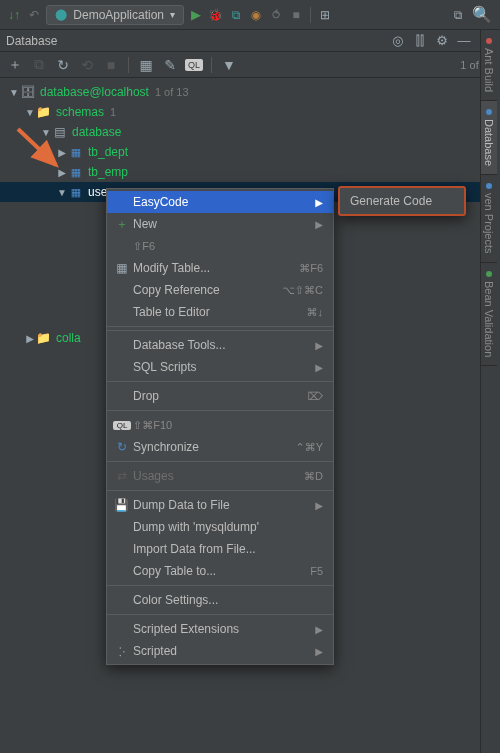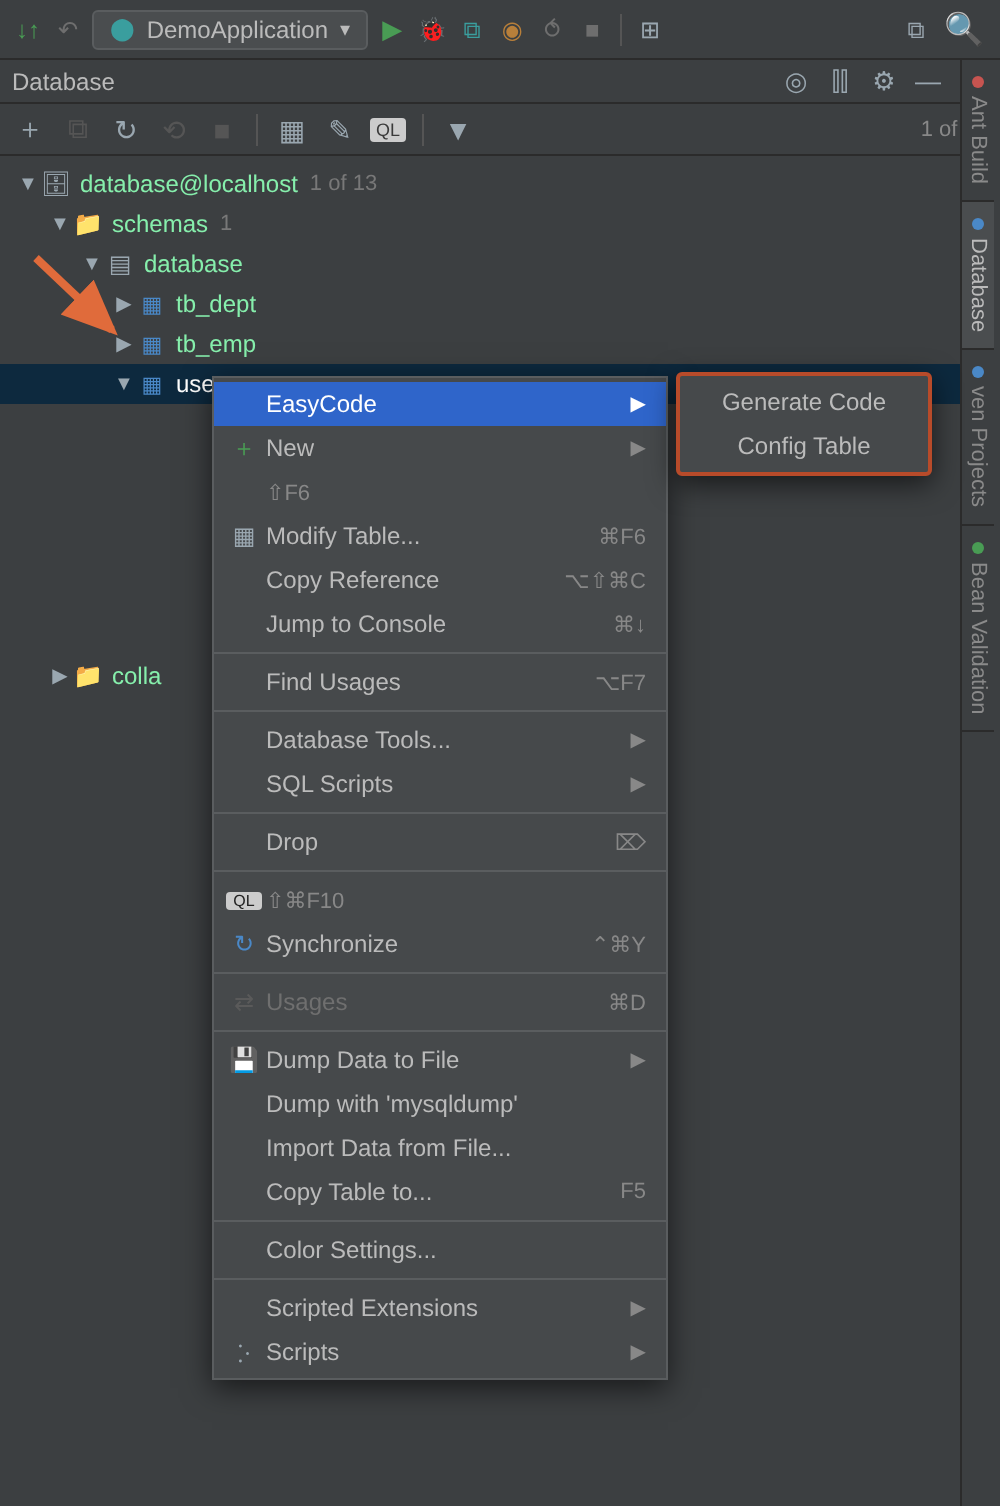--- a/index.html
+++ b/index.html
@@ -78,21 +78,21 @@
     height:20px;
     padding-left:4px;
     white-space:nowrap;
   }
   .row.selected { background:#0d293e; }
   .arrow { width:12px; display:inline-block; color:#9aa7b0; text-align:center; font-size:10px;}
   .nicon { width:16px; display:inline-flex; align-items:center; justify-content:center; margin-right:4px; }
   .folder { color:#5f9ea0; font-size:12px; }
   .dbicon { color:#9aa7b0; font-size:12px; }
   .tableicon { color:#4a88c7; font-size:11px; }
-  .label { color:#86efac; }
+  .label { color:#22c55e; }
   .label.sel { color:#ffffff; }
   .count { color:#787878; margin-left:6px; font-size:11px; }
   .ind { display:inline-block; }
 
   
   .right-stripe {
     position:absolute;
     right:0; top:30px;
     width:20px; height:723px;
     background:#3c3f41;
@@ -144,21 +144,21 @@
     position:absolute;
     left:338px; top:186px;
     width:128px;
     background:#46494b;
     border:2px solid #b84b2a;
     border-radius:3px;
     box-shadow:0 4px 14px rgba(0,0,0,0.6);
     z-index:6;
     padding:2px 0;
   }
-  .submenu .citem { height:22px; padding:0 10px;text-align:center; }
+  .submenu .citem { height:22px; padding:0 10px; }
 
   
   .annot-arrow {
     position:absolute;
     left:14px; top:125px;
     z-index:2;
   }
 
   .main-area { position:relative; width:480px; }
 </style>
@@ -302,29 +302,24 @@
     <span class="clabel">Modify Table...</span>
     <span class="cshort">⌘F6</span>
   </div>
   <div class="citem">
     <span class="cicon"></span>
     <span class="clabel">Copy Reference</span>
     <span class="cshort">⌥⇧⌘C</span>
   </div>
   <div class="citem">
     <span class="cicon"></span>
-    <span class="clabel">Jump to Console</span>
+    <span class="clabel">Table to Editor</span>
     <span class="cshort">⌘↓</span>
   </div>
   <div class="csep"></div>
-  <div class="citem">
-    <span class="cicon"></span>
-    <span class="clabel">Find Usages</span>
-    <span class="cshort">⌥F7</span>
-  </div>
   <div class="csep"></div>
   <div class="citem">
     <span class="cicon"></span>
     <span class="clabel">Database Tools...</span>
     <span class="carrow">▶</span>
   </div>
   <div class="citem">
     <span class="cicon"></span>
     <span class="clabel">SQL Scripts</span>
     <span class="carrow">▶</span>
@@ -376,31 +371,28 @@
     <span class="clabel">Color Settings...</span>
   </div>
   <div class="csep"></div>
   <div class="citem">
     <span class="cicon"></span>
     <span class="clabel">Scripted Extensions</span>
     <span class="carrow">▶</span>
   </div>
   <div class="citem">
     <span class="cicon">჻</span>
-    <span class="clabel">Scripts</span>
+    <span class="clabel">Scripted</span>
     <span class="carrow">▶</span>
   </div>
 </div>
 
 <div class="submenu">
   <div class="citem">
     <span class="clabel">Generate Code</span>
-  </div>
-  <div class="citem">
-    <span class="clabel">Config Table</span>
   </div>
 </div>
 
 <svg class="annot-arrow" width="60" height="60">
   <defs>
     <marker id="ah" markerWidth="8" markerHeight="8" refX="6" refY="3" orient="auto">
       <path d="M0,0 L7,3 L0,6 Z" fill="#e06b3b"></path>
     </marker>
   </defs>
   <line x1="4" y1="4" x2="42" y2="40" stroke="#e06b3b" stroke-width="4" marker-end="url(#ah)"></line>

